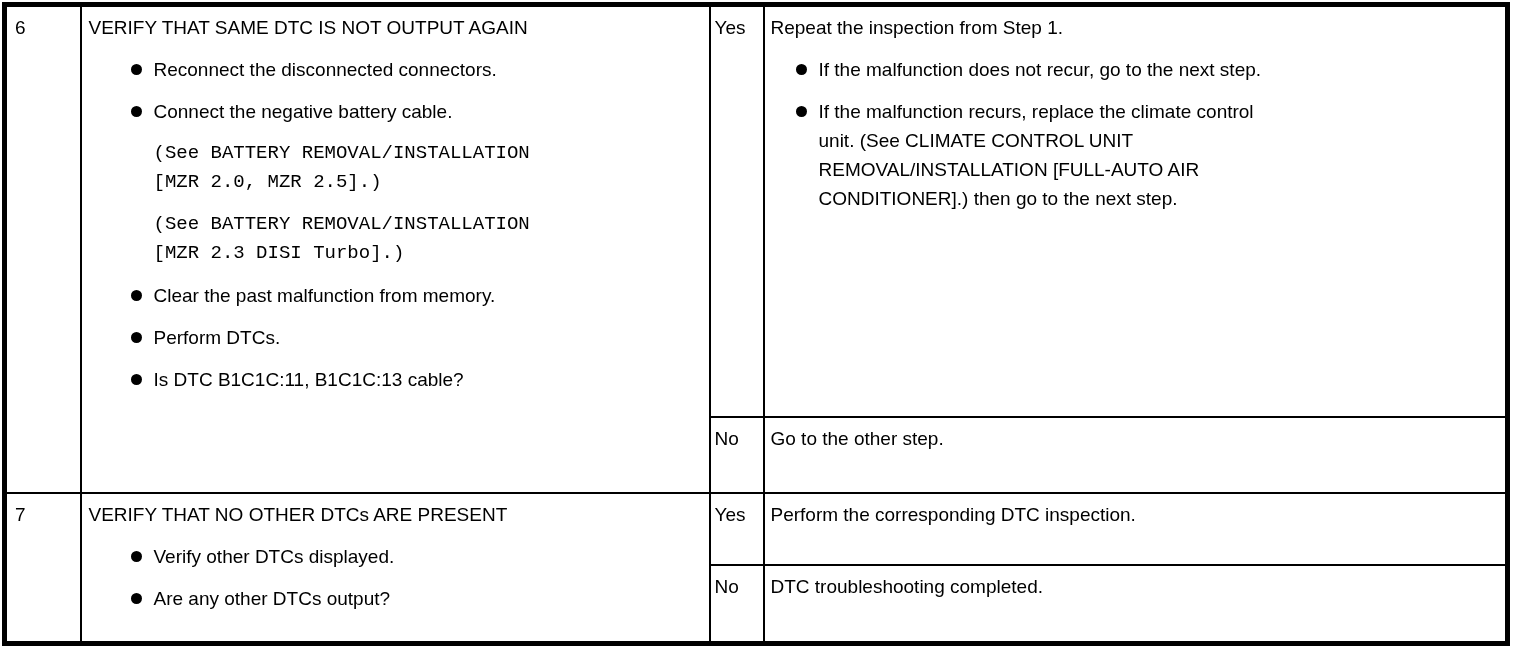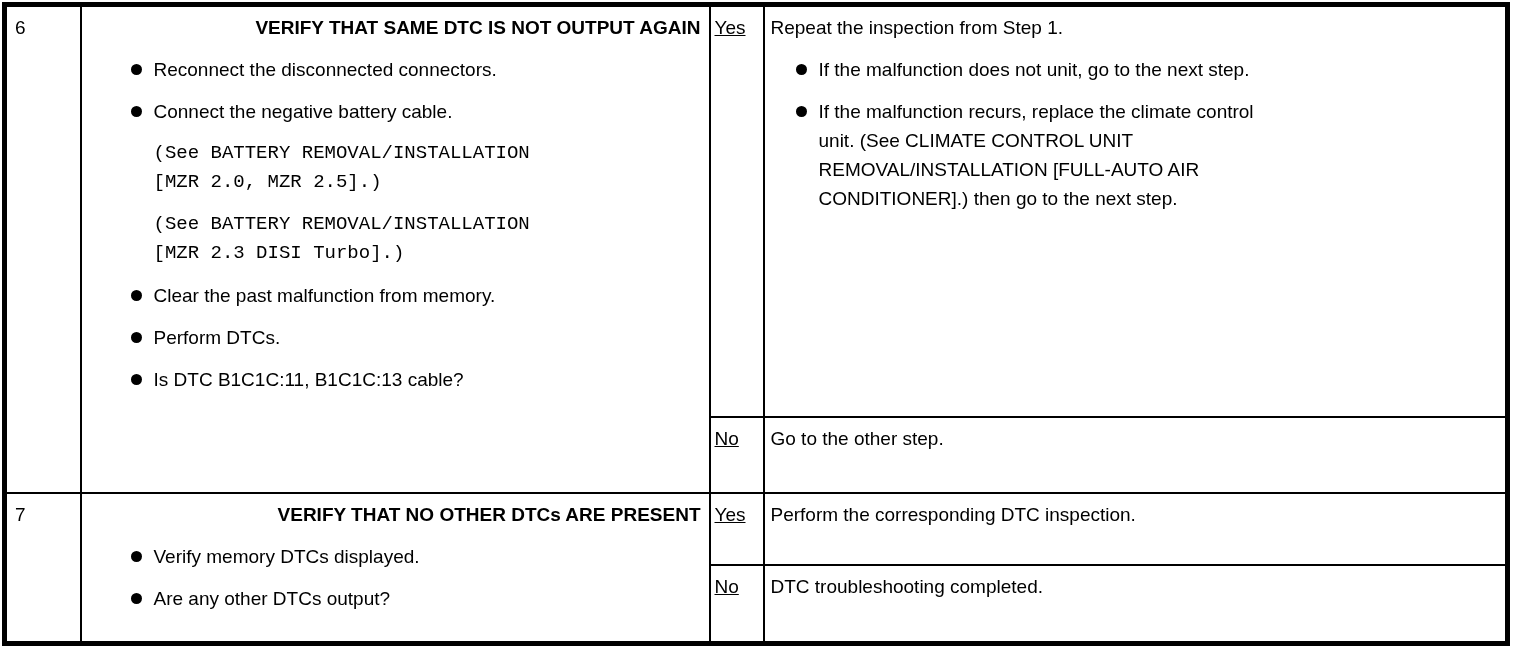--- a/index.html
+++ b/index.html
@@ -29,29 +29,29 @@
   col.c-result { width: auto;  }
 
   td {
     border: 2px solid #000;
     vertical-align: top;
     padding: 6px 6px 6px 6px;
     overflow: hidden;
   }
   td.step-cell   { padding-left: 8px; }
   td.action-cell { padding-left: 7px; padding-right: 8px; }
-  td.answer-cell { padding-left: 4px; padding-right: 2px; text-decoration: underline; }
+  td.answer-cell { padding-left: 4px; padding-right: 2px; }
   td.result-cell { padding-right: 8px; }
 
   tr.r0 { height: 412px; }
   tr.r1 { height: 76px;  }
   tr.r2 { height: 72px;  }
   tr.r3 { height: 79px;  }
 
-  .title { font-weight: bold; text-align: right; }
+  .title { font-weight: normal; }
 
   .blk { white-space: pre-line; }
   .blk + .blk { margin-top: 13px; }
 
   .bullet { position: relative; }
   .action-cell .bullet { padding-left: 65px; }
   .action-cell .note   { padding-left: 65px; font-family: Liberation Mono, monospace; }
   .action-cell .bullet > .dot { left: 42px; }
   .result-cell .bullet { padding-left: 48px; }
   .result-cell .bullet > .dot { left: 25px; }
@@ -90,42 +90,42 @@
 [MZR 2.3 DISI Turbo].)</div>
           <div class="blk bullet"><span class="dot"></span><span class="btxt">Clear the past malfunction from memory.</span></div>
           <div class="blk bullet"><span class="dot"></span><span class="btxt">Perform DTCs.</span></div>
           <div class="blk bullet"><span class="dot"></span><span class="btxt">Is DTC B1C1C:11, B1C1C:13 cable?</span></div>
         </td>
         <td class="answer-cell">
           <div class="blk">Yes</div>
         </td>
         <td class="result-cell">
           <div class="blk">Repeat the inspection from Step 1.</div>
-          <div class="blk bullet"><span class="dot"></span><span class="btxt">If the malfunction does not unit, go to the next step.</span></div>
+          <div class="blk bullet"><span class="dot"></span><span class="btxt">If the malfunction does not recur, go to the next step.</span></div>
           <div class="blk bullet"><span class="dot"></span><span class="btxt">If the malfunction recurs, replace the climate control
 unit. (See CLIMATE CONTROL UNIT
 REMOVAL/INSTALLATION [FULL-AUTO AIR
 CONDITIONER].) then go to the next step.</span></div>
         </td>
       </tr>
       <tr class="r1">
         <td class="answer-cell">
           <div class="blk">No</div>
         </td>
         <td class="result-cell">
           <div class="blk">Go to the other step.</div>
         </td>
       </tr>
       <tr class="r2">
         <td class="step-cell" rowspan="2">
           <div class="blk">7</div>
         </td>
         <td class="action-cell" rowspan="2">
           <div class="blk title">VERIFY THAT NO OTHER DTCs ARE PRESENT</div>
-          <div class="blk bullet"><span class="dot"></span><span class="btxt">Verify memory DTCs displayed.</span></div>
+          <div class="blk bullet"><span class="dot"></span><span class="btxt">Verify other DTCs displayed.</span></div>
           <div class="blk bullet"><span class="dot"></span><span class="btxt">Are any other DTCs output?</span></div>
         </td>
         <td class="answer-cell">
           <div class="blk">Yes</div>
         </td>
         <td class="result-cell">
           <div class="blk">Perform the corresponding DTC inspection.</div>
         </td>
       </tr>
       <tr class="r3">

